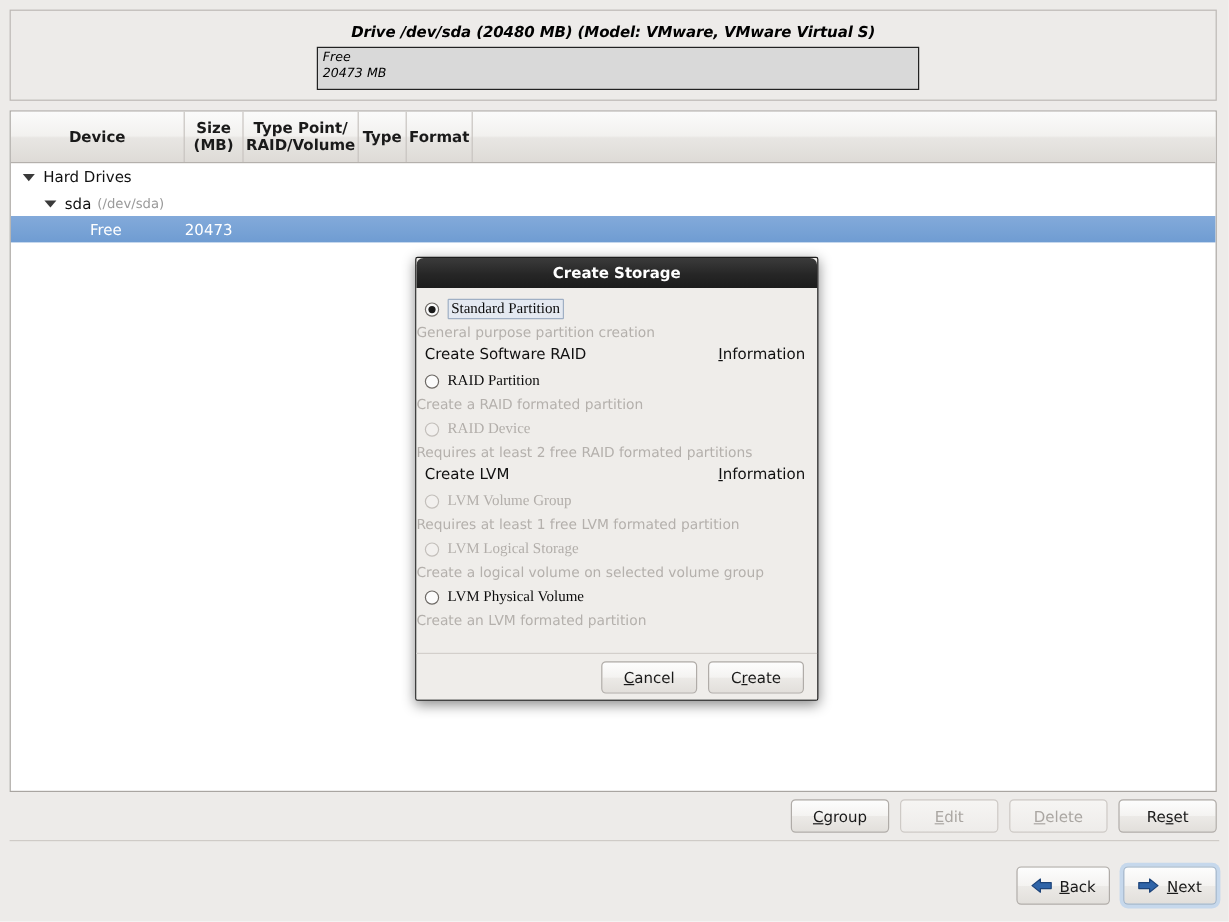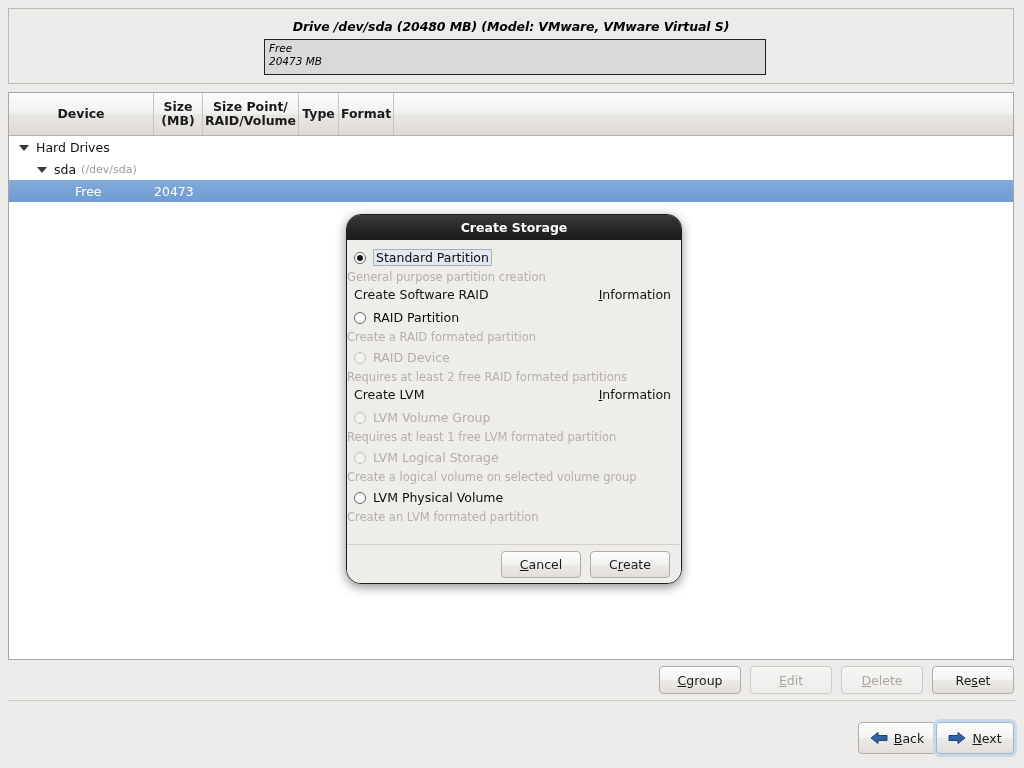--- a/index.html
+++ b/index.html
@@ -186,42 +186,42 @@
     width: 1008px;
     height: 1px;
     background: #cfcbc7;
   }
 
   #nav-bar {
     position: absolute;
     right: 10px;
     top: 722px;
     display: flex;
-    gap: 0;
+    gap: 11px;
   }
   #nav-bar .btn {
     width: 78px;
     height: 32px;
     gap: 6px;
     padding: 0 6px;
   }
   #nav-bar .btn.focused {
     box-shadow: 0 0 0 3px #c6d8ec;
     border-color: #9fb5cc;
   }
   .arrow-svg { flex: none; display: block; }
 
   
   #dialog {
     position: absolute;
     left: 346px;
     top: 214px;
     width: 336px;
     height: 370px;
-    border-radius: 15px;
+    border-radius: 2px;
     box-shadow: 0 3px 11px rgba(0,0,0,0.45);
     background: #efedea;
     overflow: hidden;
     border: 1px solid #1d1d1d;
     box-sizing: border-box;
   }
   #dialog-titlebar {
     height: 25px;
     background: linear-gradient(to bottom, #3b3b3b 0%, #262626 55%, #1c1c1c 100%);
     color: #ffffff;
@@ -253,20 +253,21 @@
     color: #111;
     cursor: default;
   }
   .info-link .u { text-decoration: underline; }
 
   .opt-row {
     display: flex;
     align-items: center;
     padding-left: 7px;
     height: 21px;
+    font-family: Liberation Serif, serif;
   }
   .radio {
     width: 12px;
     height: 12px;
     border-radius: 50%;
     border: 1px solid #6e6a66;
     background: #fbfbfb;
     box-sizing: border-box;
     flex: none;
     margin-right: 7px;
@@ -337,21 +338,21 @@
       <span>Device</span>
     </div>
     <div class="col c1">
       <div>
         <div>Size</div>
         <div>(MB)</div>
       </div>
     </div>
     <div class="col c2">
       <div>
-        <div>Size Point/</div>
+        <div>Type Point/</div>
         <div>RAID/Volume</div>
       </div>
     </div>
     <div class="col c3">
       <span>Type</span>
     </div>
     <div class="col c4">
       <span>Format</span>
     </div>
     <div class="col c5"></div>

